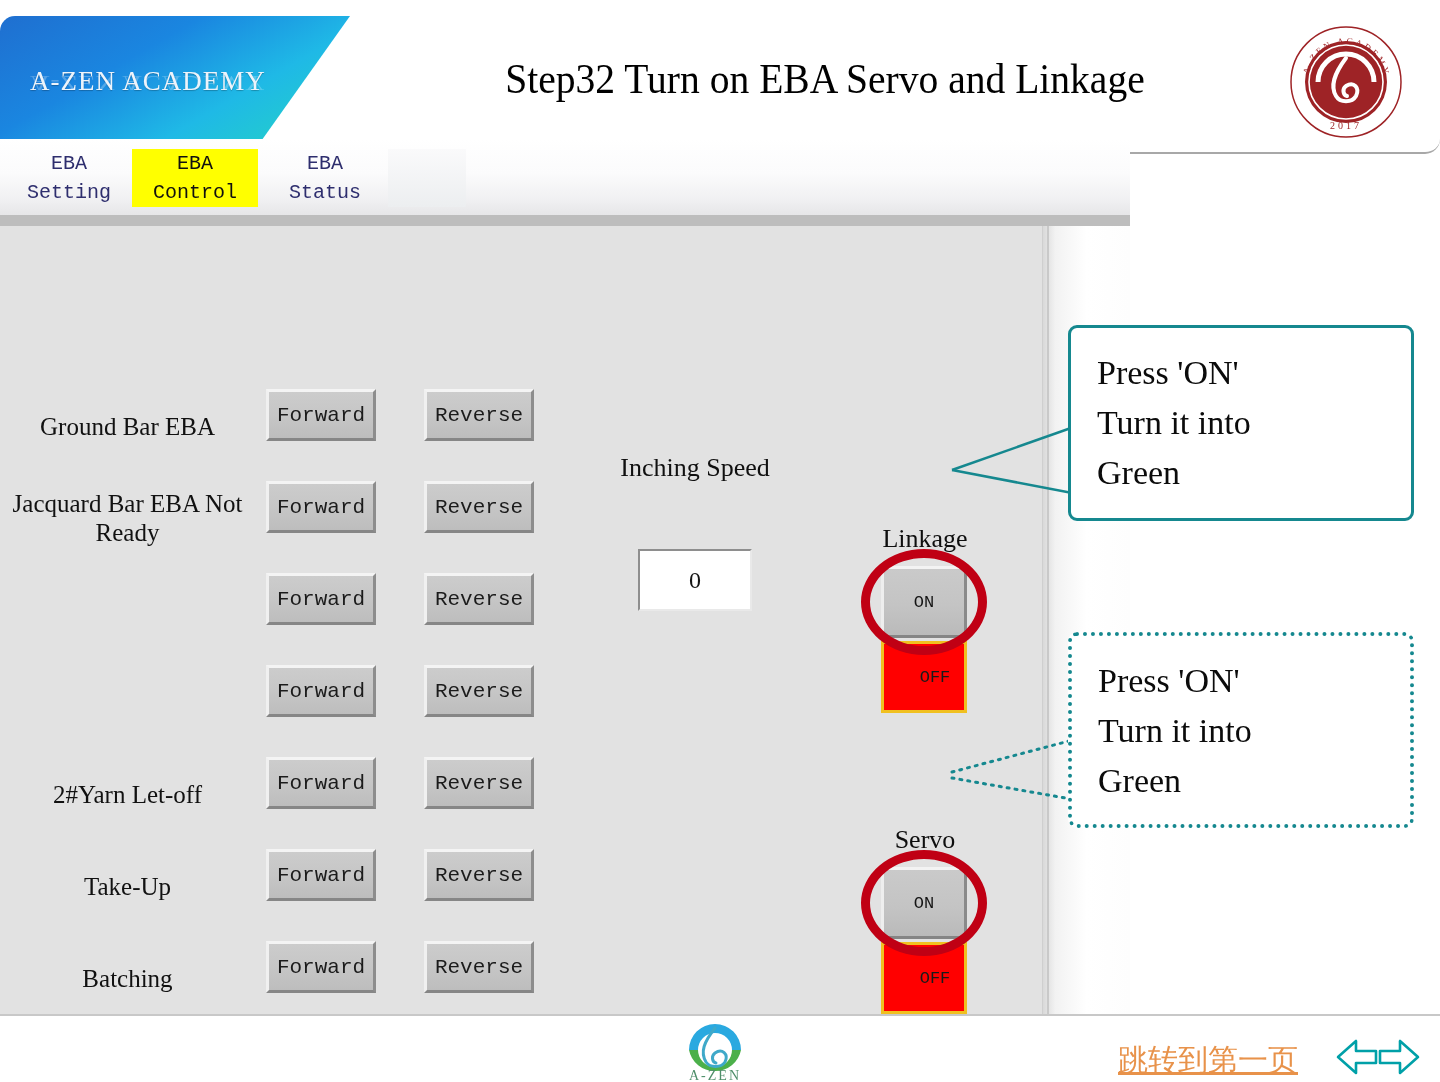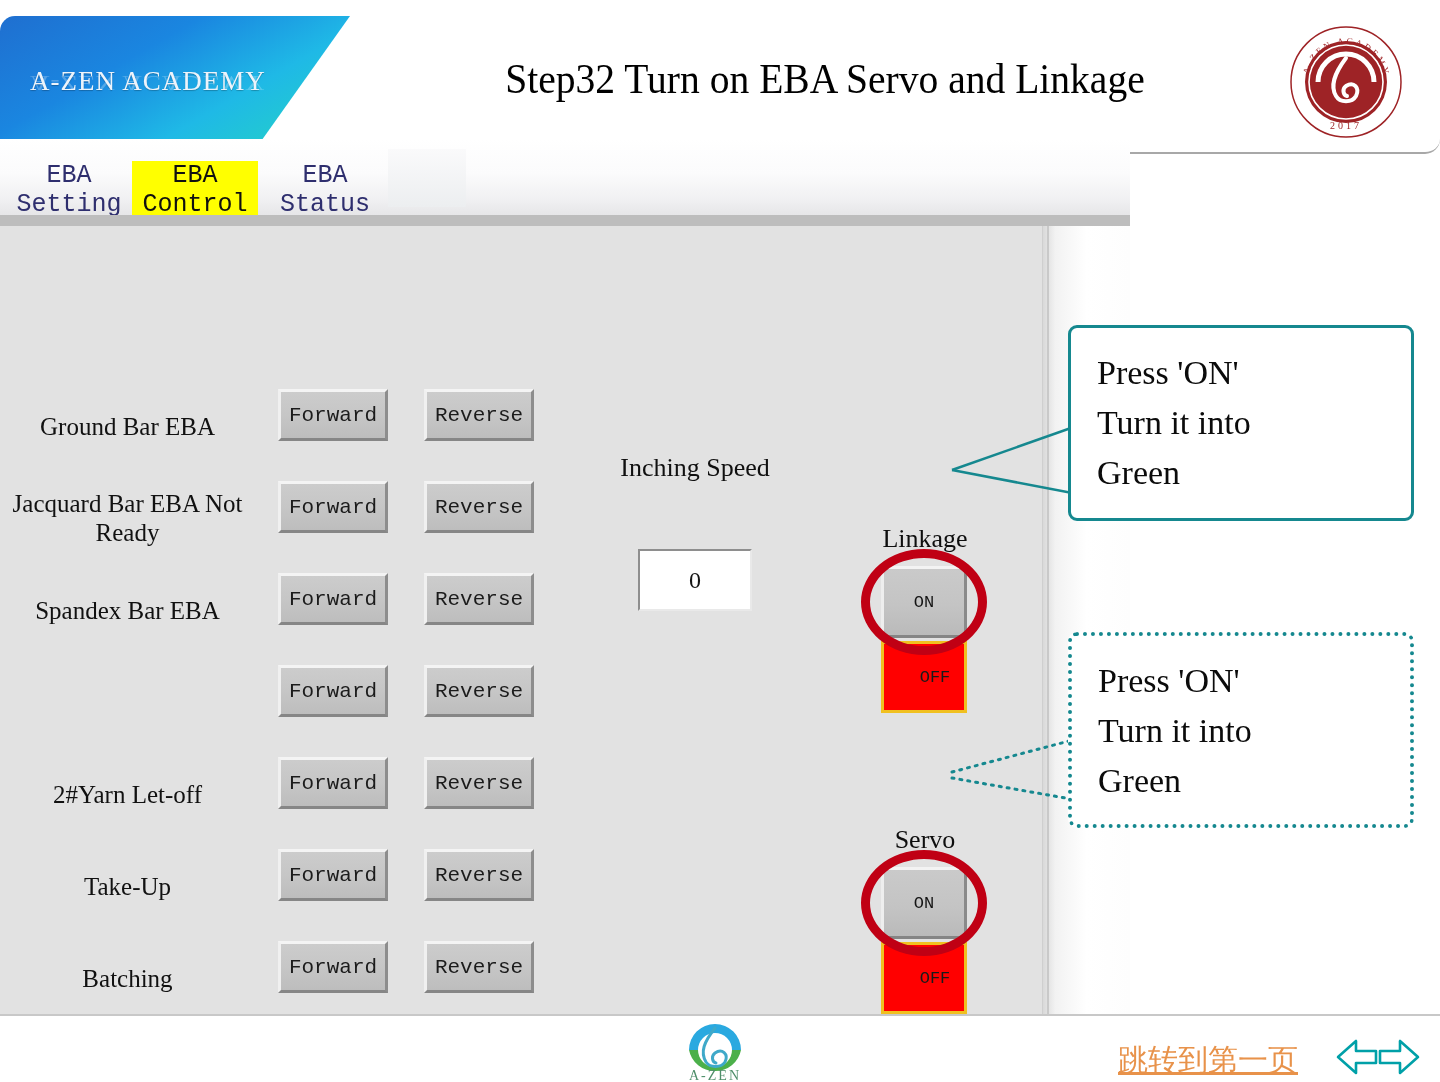--- a/index.html
+++ b/index.html
@@ -58,23 +58,23 @@
   
   #hmi{
     position:absolute;left:0;top:139px;width:1130px;height:875px;
     background:#e2e2e2;
   }
   #tabbar{
     position:absolute;left:0;top:0;width:1130px;height:76px;
     background:linear-gradient(180deg,#ffffff 0%,#fbfbfc 45%,#f0f0f2 80%,#e6e6e8 100%);
   }
   .tab{
-    position:absolute;top:22px;height:58px;
+    position:absolute;top:10px;height:58px;
     font-family:"Liberation Mono", monospace;
-    font-size:25px;line-height:29px;
+    font-size:20px;line-height:29px;
     text-align:center;
     color:#2e2e6e;
     white-space:pre-line;
     letter-spacing:0px;
   }
   #tab-0{left:8px;width:122px;}
   #tab-1{left:132px;width:126px;background:#ffff00;color:#101010;}
   #tab-2{left:264px;width:122px;}
   #tab-underfill{
     position:absolute;left:388px;top:10px;width:78px;height:58px;
@@ -112,21 +112,21 @@
     background:linear-gradient(180deg,#cccccc 0%,#c6c6c6 50%,#bdbdbd 100%);
     border-top:3px solid #f4f4f4;
     border-left:3px solid #f0f0f0;
     border-right:3px solid #8d8d8d;
     border-bottom:3px solid #868686;
     box-sizing:border-box;
     display:flex;align-items:center;justify-content:center;
     font-family:"Liberation Mono", monospace;
     font-size:21px;color:#1b1b1b;
   }
-  .btn-fwd{left:278px;}
+  .btn-fwd{left:266px;}
   .btn-rev{left:424px;}
 
   
   #inching-label{
     position:absolute;left:620px;top:313px;width:150px;
     text-align:center;
     font-family:"Liberation Serif", serif;
     font-size:26px;line-height:32px;color:#101010;
   }
   #inching-input{
@@ -280,21 +280,20 @@
     <div class="hmi-btn btn-fwd">Forward</div>
     <div class="hmi-btn btn-rev">Reverse</div>
   </div>
   <div class="row" style="top:325px">
     <div class="row-label">Jacquard Bar
 EBA Not Ready</div>
     <div class="hmi-btn btn-fwd">Forward</div>
     <div class="hmi-btn btn-rev">Reverse</div>
   </div>
   <div class="row" style="top:417px">
-    <div class="row-label">Spandex Bar EBA</div>
     <div class="hmi-btn btn-fwd">Forward</div>
     <div class="hmi-btn btn-rev">Reverse</div>
   </div>
   <div class="row" style="top:509px">
     <div class="hmi-btn btn-fwd">Forward</div>
     <div class="hmi-btn btn-rev">Reverse</div>
   </div>
   <div class="row" style="top:601px">
     <div class="row-label">2#Yarn Let-off</div>
     <div class="hmi-btn btn-fwd">Forward</div>

